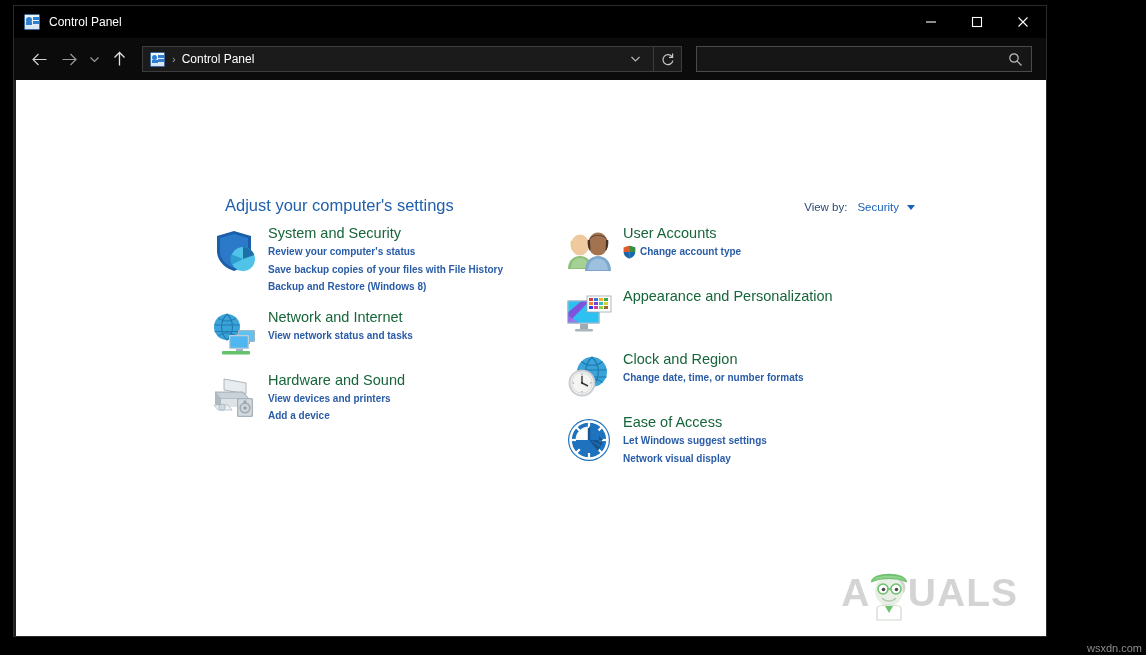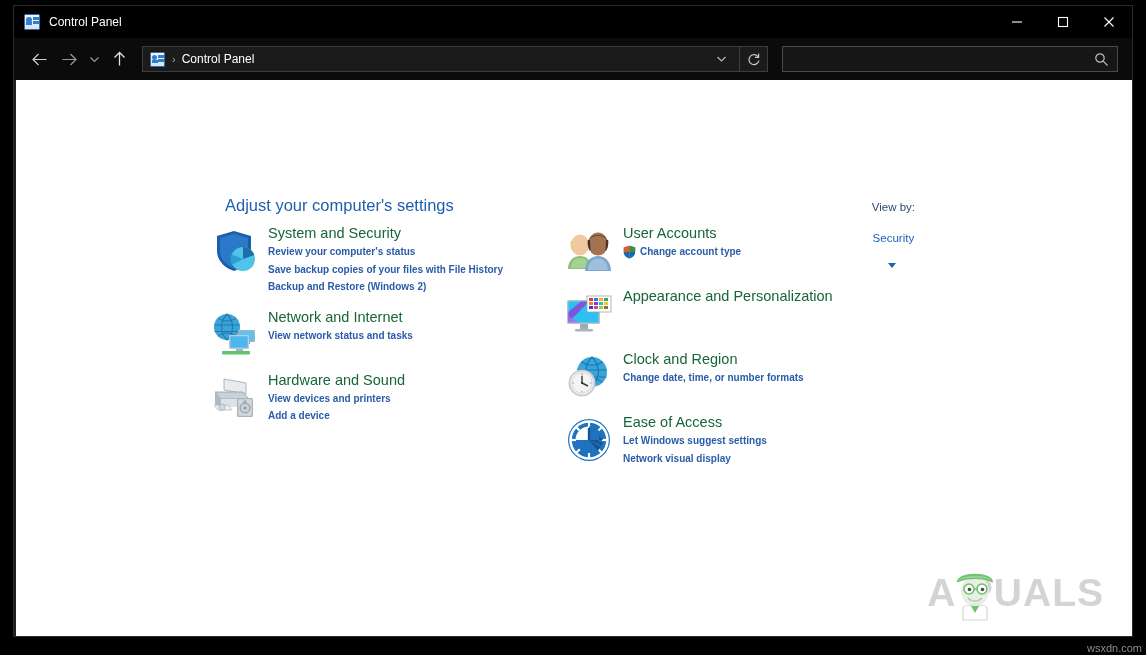--- a/index.html
+++ b/index.html
@@ -10,21 +10,21 @@
     background: #000000;
     font-family: "Liberation Sans", sans-serif;
     overflow: hidden;
   }
 
   
   .window {
     position: absolute;
     left: 14px;
     top: 6px;
-    width: 1118px;
+    width: 1032px;
     height: 630px;
     background: #0f0f0f;
     display: flex;
     flex-direction: column;
     box-shadow: 0 0 0 1px #2b2b2b;
     justify-content: center;
   }
 
   
   .titlebar {
@@ -210,23 +210,22 @@
   }
   .page-title {
     color: #1f5fae;
     font-size: 16.5px;
     font-weight: normal;
     white-space: nowrap;
   }
   .viewby {
     display: flex;
     align-items: center;
-    gap: 19px;
+    gap: 10px;
     white-space: nowrap;
-    flex-direction: column;
   }
   .viewby-label { color: #2c4a78; font-size: 11.5px; }
   .viewby-value { color: #1a62b8; font-size: 11.5px; }
   .viewby-caret {
     width: 0; height: 0;
     border-left: 4px solid transparent;
     border-right: 4px solid transparent;
     border-top: 5px solid #1a62b8;
     margin-left: -2px;
   }
@@ -403,21 +402,21 @@
               <path d="M24 7 L38 11 V24 C38 32.5 31.5 38.6 24 41.2 C16.5 38.6 10 32.5 10 24 V11 Z" fill="#2b79c9"></path>
               <circle cx="33" cy="32" r="12" fill="#4fc3e8"></circle>
               <path d="M33 32 L33 20 A12 12 0 0 1 44.3 28.1 Z" fill="#1d6fa8"></path>
               <path d="M33 32 L22.3 37.5 A12 12 0 0 1 21.2 27.2 Z" fill="#2e9ed0"></path>
             </svg>
           </div>
           <div class="cat-body">
             <a class="cat-title">System and Security</a>
             <a class="cat-link">Review your computer's status</a>
             <a class="cat-link">Save backup copies of your files with File History</a>
-            <a class="cat-link">Backup and Restore (Windows 2)</a>
+            <a class="cat-link">Backup and Restore (Windows 8)</a>
           </div>
         </div>
 
         <div class="category">
           <div class="cat-icon">
             <svg width="48" height="48" viewBox="0 0 48 48">
               <circle cx="17" cy="16" r="13" fill="#3aa3d8"></circle>
               <path d="M4.3 14 H29.7 M4.6 20.5 H29.4 M17 3 C21 7 22.5 11.5 22.5 16 C22.5 20.5 21 25 17 29 C13 25 11.5 20.5 11.5 16 C11.5 11.5 13 7 17 3Z" fill="none" stroke="#1f7ab0" stroke-width="1.1"></path>
               <path d="M8 7 C13 11 21 11 26 7 M8 25 C13 21 21 21 26 25" fill="none" stroke="#1f7ab0" stroke-width="1"></path>
               <g>

